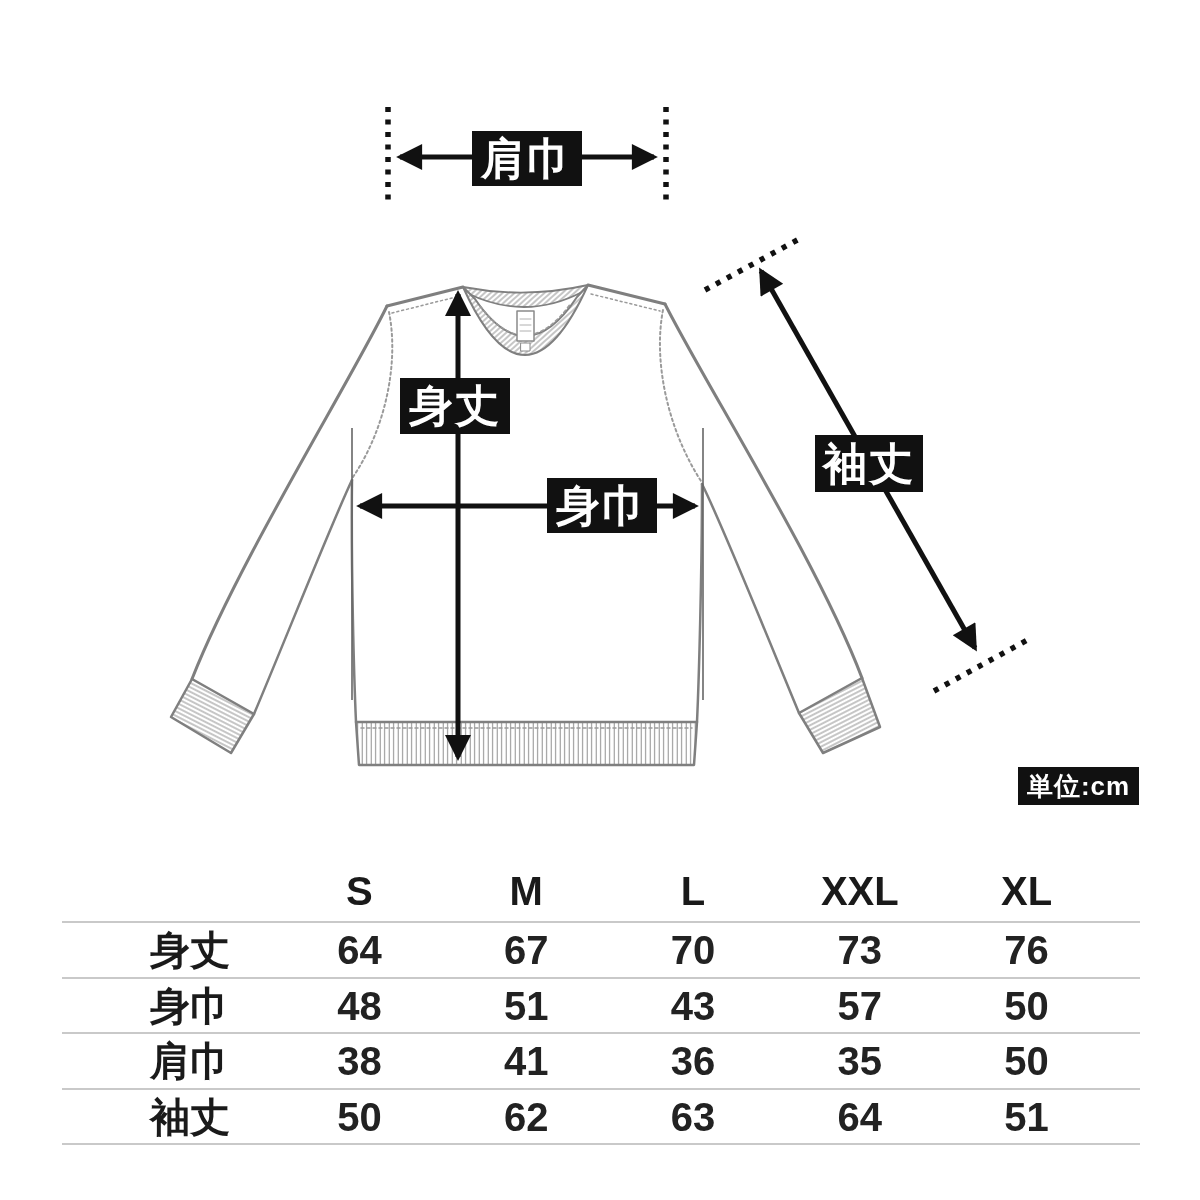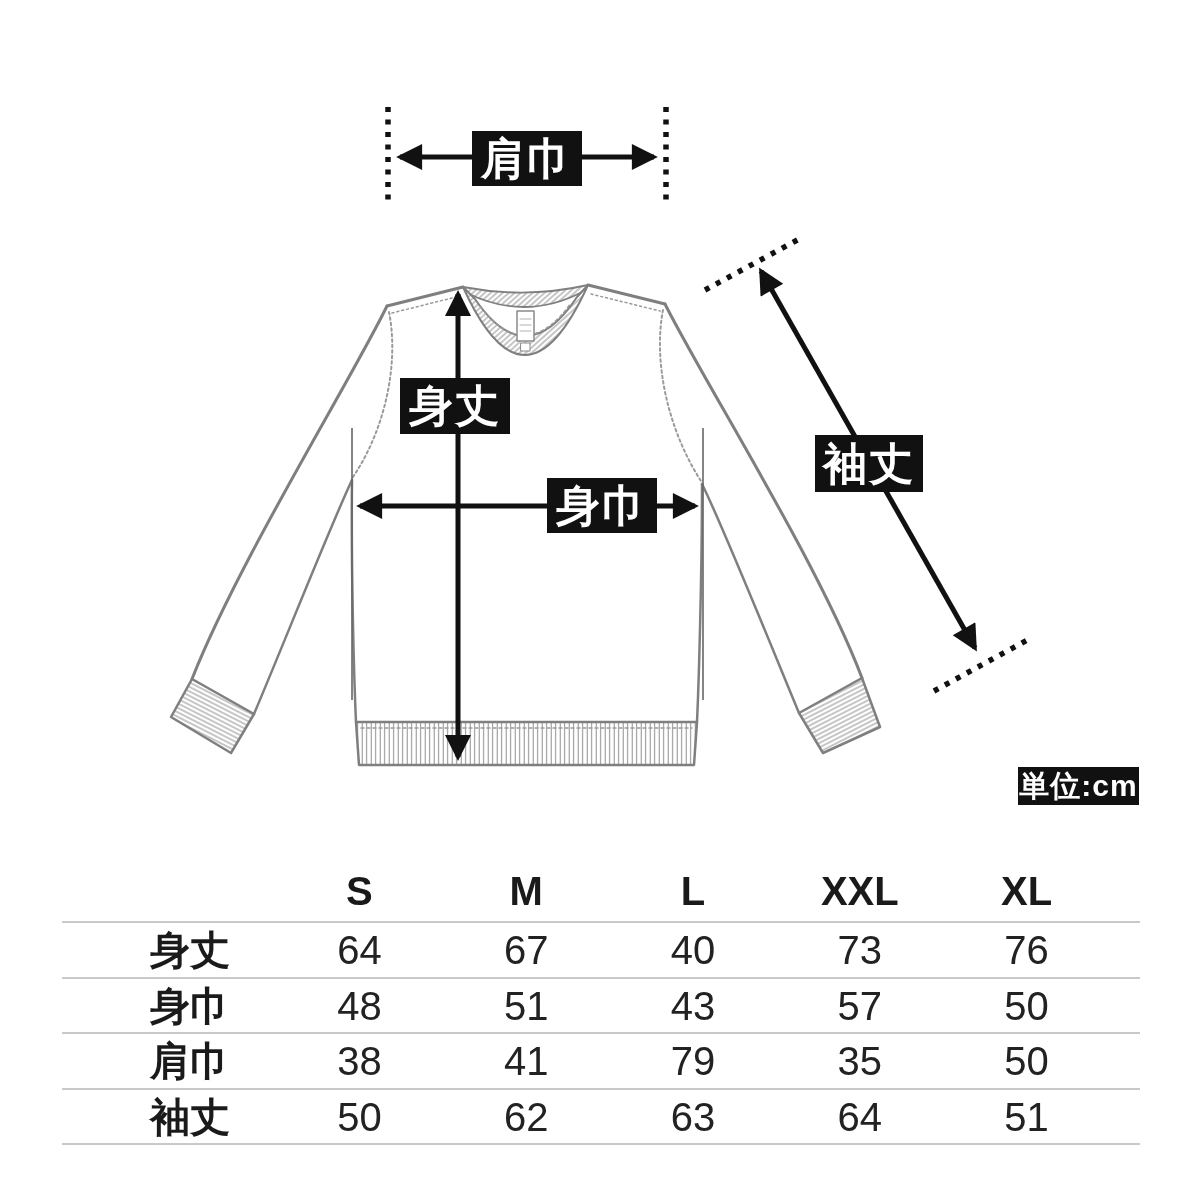--- a/index.html
+++ b/index.html
@@ -10,32 +10,32 @@
   #diagram-svg{position:absolute;left:0;top:0;}
   .measure-label{
     position:absolute;background:#111111;color:#ffffff;
     display:flex;align-items:center;justify-content:center;
     font-weight:bold;font-size:44px;letter-spacing:2px;line-height:1;
     font-family:"Liberation Sans","DejaVu Sans",sans-serif;
   }
   .unit-badge{
     position:absolute;left:1018px;top:767px;width:121px;height:38px;
     background:#111111;color:#ffffff;display:flex;align-items:center;justify-content:center;
-    font-weight:bold;font-size:30px;letter-spacing:1px;line-height:1;
+    font-weight:bold;font-size:26px;letter-spacing:1px;line-height:1;
   }
   .size-table{position:absolute;left:62px;top:861px;width:1078px;}
   .trow{
     display:grid;grid-template-columns:214px repeat(5,166.8px) 1fr;
     align-items:center;text-align:center;
   }
   .trow.header{height:60px;border-bottom:2px solid #c9c9c9;}
   .trow.header .hcell{font-weight:bold;font-size:40px;}
   .trow.data{height:53.5px;border-bottom:2px solid #c9c9c9;font-size:40px;}
   .trow.data .rlabel{font-weight:bold;padding-left:42px;}
-  .vcell{font-weight:normal;color:#222222;}
+  .vcell{font-weight:bold;color:#222222;}
 </style>
 </head>
 <body>
 
 <div id="canvas">
 
   <svg id="diagram-svg" width="1200" height="845" viewBox="0 0 1200 845">
     <defs>
       <marker id="mA" viewBox="0 0 10 10" refX="8.5" refY="5" markerWidth="6.6" markerHeight="5.2" orient="auto-start-reverse" markerUnits="strokeWidth">
         <path d="M0,0 L10,5 L0,10 Z" fill="#111111"></path>
@@ -125,41 +125,41 @@
       <div class="hcell">L</div>
       <div class="hcell">XXL</div>
       <div class="hcell">XL</div>
       <div></div>
     </div>
 
     <div class="trow data">
       <div class="rlabel">身丈</div>
       <div class="vcell">64</div>
       <div class="vcell">67</div>
-      <div class="vcell">40</div>
+      <div class="vcell">70</div>
       <div class="vcell">73</div>
       <div class="vcell">76</div>
       <div></div>
     </div>
 
     <div class="trow data">
       <div class="rlabel">身巾</div>
       <div class="vcell">48</div>
       <div class="vcell">51</div>
       <div class="vcell">43</div>
       <div class="vcell">57</div>
       <div class="vcell">50</div>
       <div></div>
     </div>
 
     <div class="trow data">
       <div class="rlabel">肩巾</div>
       <div class="vcell">38</div>
       <div class="vcell">41</div>
-      <div class="vcell">79</div>
+      <div class="vcell">36</div>
       <div class="vcell">35</div>
       <div class="vcell">50</div>
       <div></div>
     </div>
 
     <div class="trow data">
       <div class="rlabel">袖丈</div>
       <div class="vcell">50</div>
       <div class="vcell">62</div>
       <div class="vcell">63</div>

